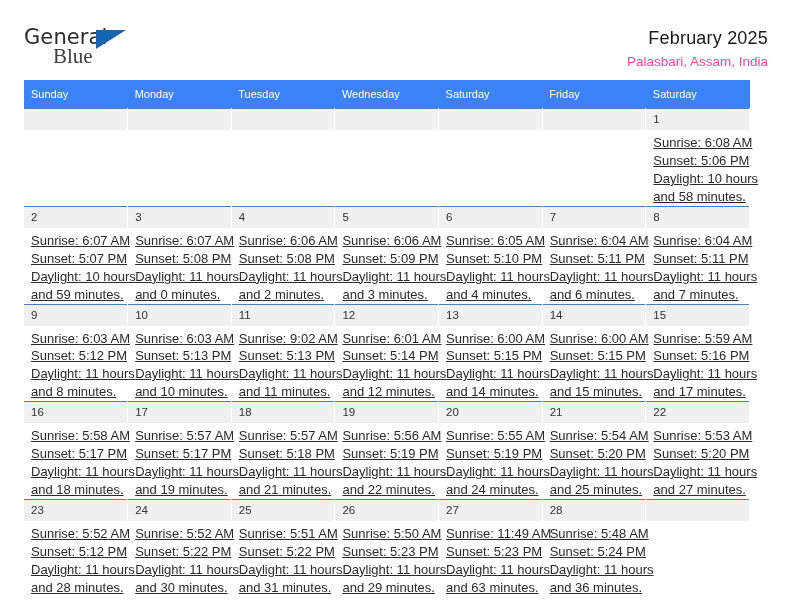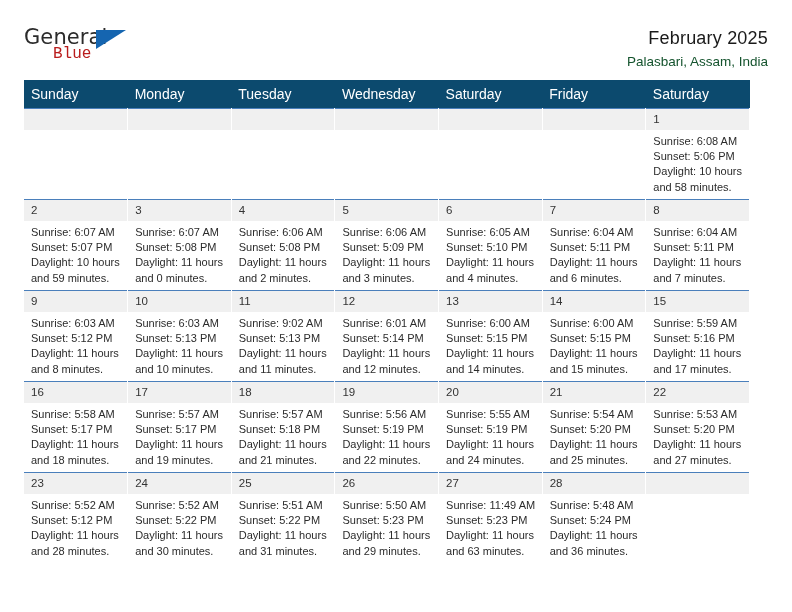--- a/index.html
+++ b/index.html
@@ -40,23 +40,23 @@
   .logo-general {
     font-size: 21px;
     color: #2b2b2b;
     letter-spacing: 0.1px;
     font-family: "DejaVu Sans", sans-serif;
   }
   .logo-blue {
     position: absolute;
     left: 29px;
     top: 19px;
-    font-size: 16px;
-    color: #b91c1c;
-    font-family: Liberation Mono, monospace;
+    font-size: 21px;
+    color: #404040;
+    font-family: Liberation Serif, serif;
   }
   .logo-triangle {
     position: absolute;
     left: 72px;
     top: 3px;
     width: 0;
     height: 0;
     border-left: 30px solid #1565b0;
     border-bottom: 19px solid transparent;
   }
@@ -66,36 +66,36 @@
   }
   .cal-title {
     font-size: 18px;
     color: #1a1a1a;
     font-weight: normal;
     letter-spacing: 0.2px;
     line-height: 1.12;
   }
   .cal-subtitle {
     font-size: 13.5px;
-    color: #14532d;
+    color: #ec4899;
     margin-top: 6px;
     line-height: 1.2;
   }
 
   
   .calendar {
     width: 726px;
     margin-top: 10px;
     border-collapse: collapse;
     table-layout: fixed;
   }
   .calendar th {
-    background: #0c4a6e;
+    background: #3b82f6;
     color: #ffffff;
-    font-size: 14px;
+    font-size: 11px;
     font-weight: normal;
     text-align: left;
     padding: 5px 0 5px 7px;
     height: 18px;
     border: none;
   }
   .calendar td {
     vertical-align: top;
     padding: 0;
     height: 90px;
@@ -112,23 +112,24 @@
     color: #333333;
     padding: 4px 0 4px 7px;
     line-height: 1.05;
     height: 13px;
   }
   .daynum.blank {
     background: #f0f0f0;
   }
   .info {
     padding: 4px 6px 0 7px;
-    font-size: 11px;
+    font-size: 13px;
     line-height: 1.38;
     color: #2b2b2b;
+    text-decoration: underline;
   }
   .info div {
     white-space: nowrap;
   }
 </style>
 </head>
 <body>
 
 <div class="page">
 

